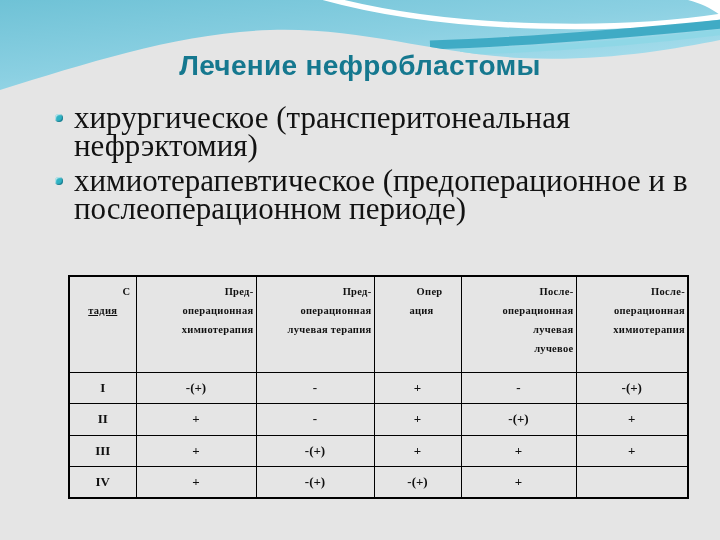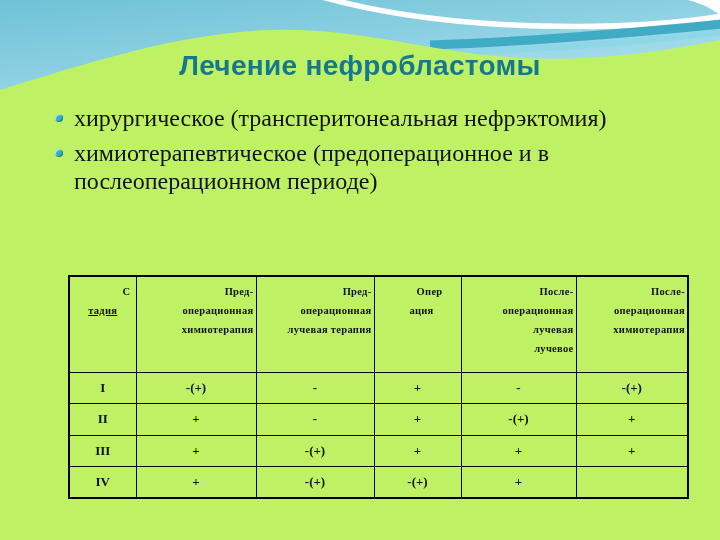--- a/index.html
+++ b/index.html
@@ -1,19 +1,19 @@
 <!DOCTYPE html>
 <html lang="ru"><head>
 <meta charset="utf-8">
 <style>
   html,body{margin:0;padding:0;background:#888;}
   .slide{
     position:relative;
     width:720px;height:540px;
-    background:#bef264;
+    background:#e5e5e5;
     overflow:hidden;
     font-family:"Liberation Serif","DejaVu Serif",serif;
   }
   
   .wave{position:absolute;top:0;left:0;display:block;}
   
   .title{
     position:absolute;top:50px;left:0;width:720px;
     margin:0;text-align:center;
     font-family:"Liberation Sans","DejaVu Sans",sans-serif;
@@ -27,21 +27,21 @@
   }
   .bullet-item{display:flex;align-items:flex-start;margin:0 0 7px 0;}
   .dot{
     flex:0 0 auto;width:8px;height:8px;border-radius:50%;
     margin:10px 11px 0 0;
     background:var(--dot-color,#2fb3c4);
     box-shadow:inset -1px -1px 1px rgba(0,60,80,.45), inset 1px 1px 1px rgba(255,255,255,.7);
   }
   .btext{
     white-space:pre-line;
-    font-size:24px;line-height:28px;color:#121212;
+    font-size:31px;line-height:28px;color:#121212;
   }
   
   .treatment{
     position:absolute;left:68px;top:275px;width:619px;
     border-collapse:collapse;table-layout:fixed;
     border:2.5px solid var(--table-border,#000);
   }
   .treatment th,.treatment td{
     border:1.7px solid var(--table-border,#000);
     font-weight:bold;color:#111;

